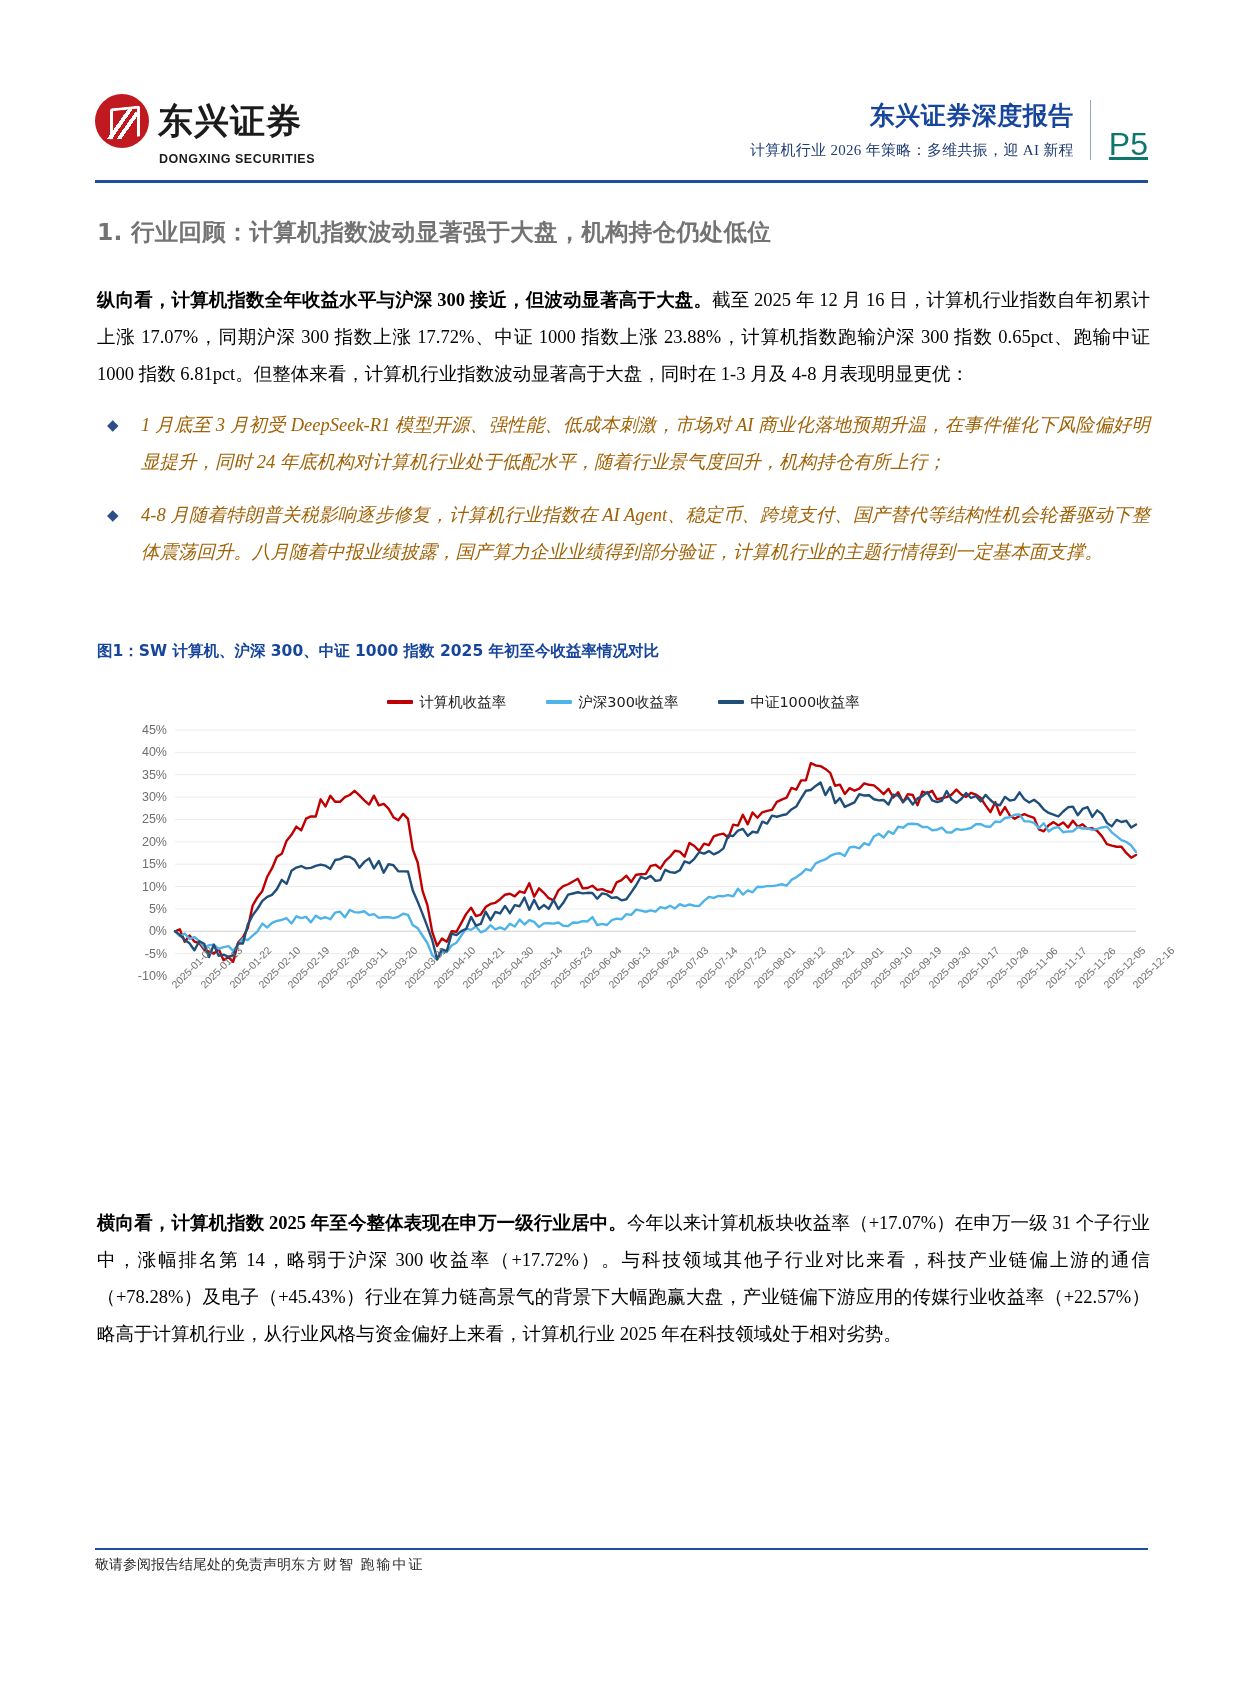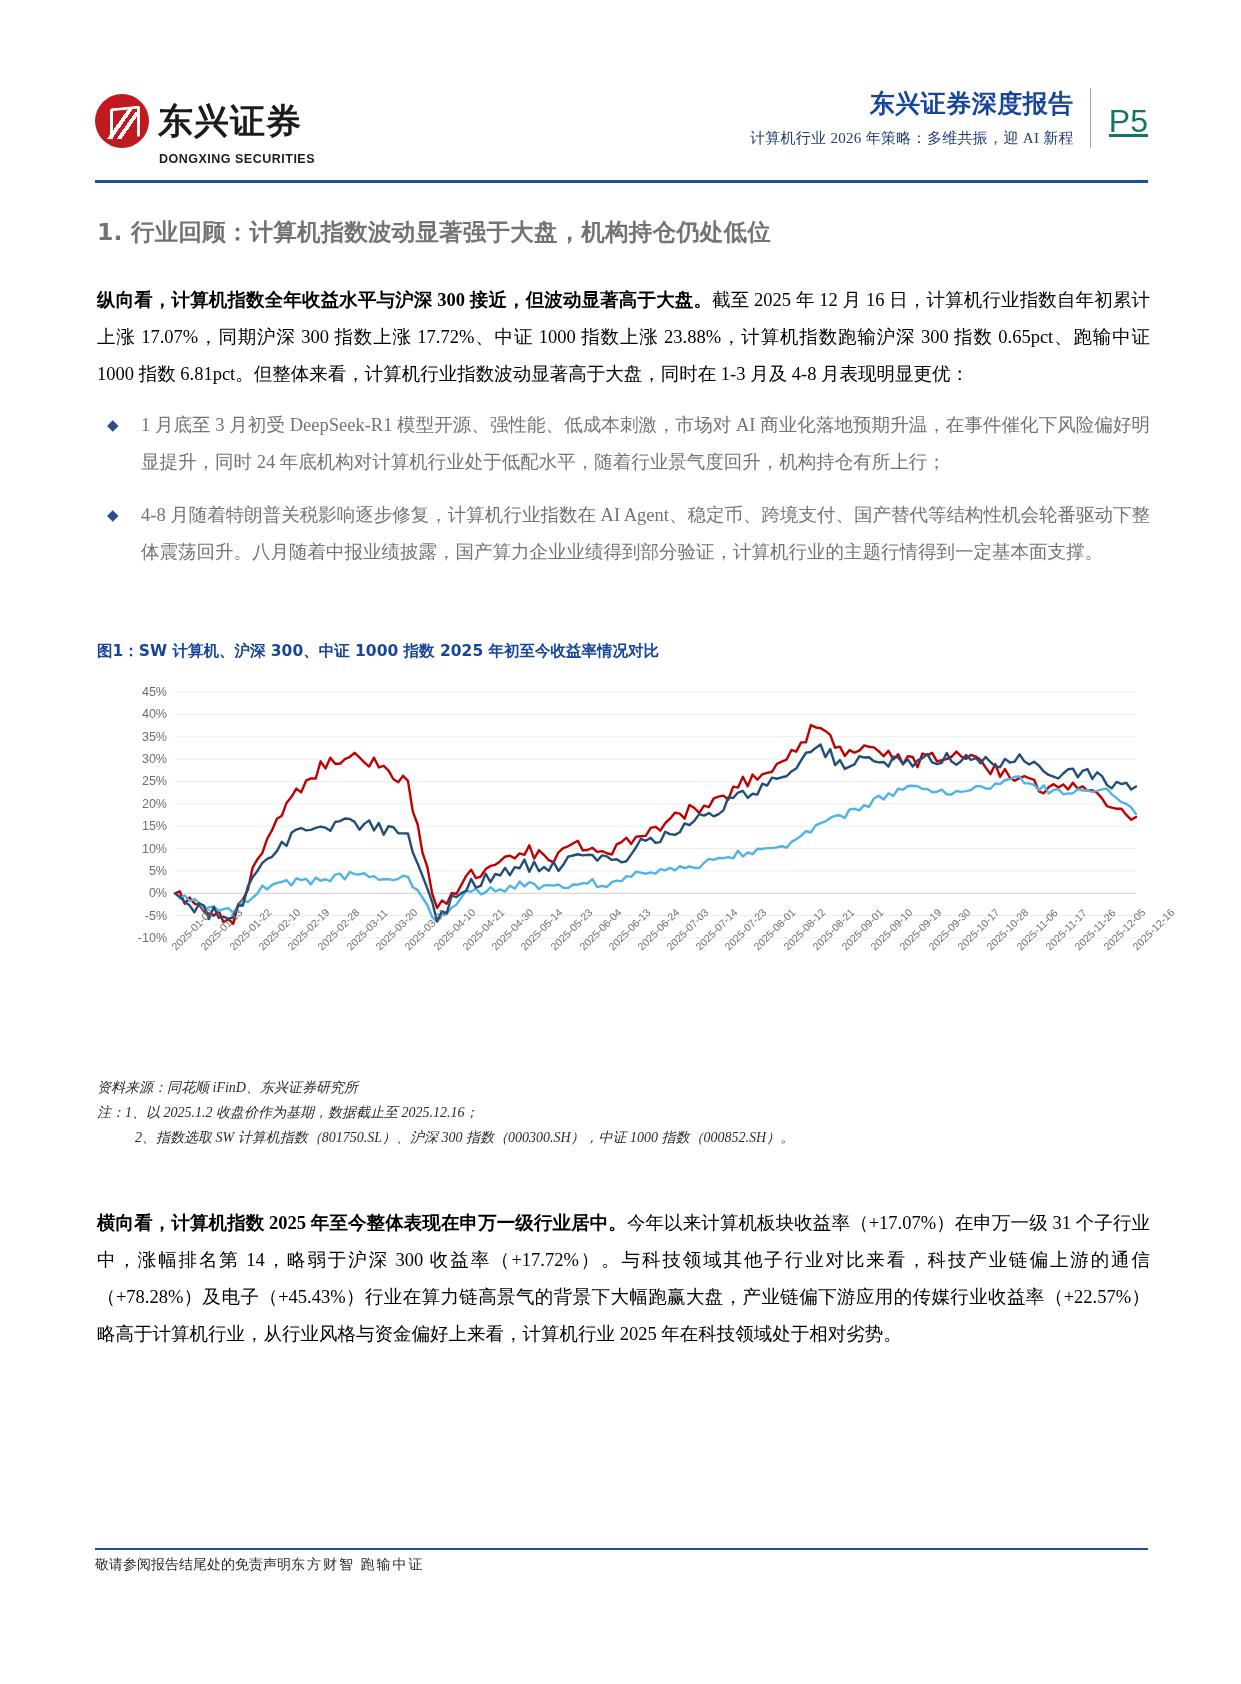--- a/index.html
+++ b/index.html
@@ -44,22 +44,22 @@
   .logo-cn {
     font-family: "DejaVu Sans", sans-serif;
     font-size: 35px; font-weight: 700; color: #1b1b1b; letter-spacing: 1px;
   }
   .logo-en {
     font-family: "Liberation Sans", sans-serif;
     font-size: 12.5px; font-weight: 700; color: #1b1b1b;
     letter-spacing: 0.5px; margin-top: 4px; margin-left: 64px;
   }
   .header-right {
-    position: absolute; right: 0; top: 0;
-    display: flex; align-items: center; gap: 0;
+    position: absolute; right: 0; top: 12px;
+    display: flex; align-items: flex-end; gap: 0;
   }
   .header-titles {
     text-align: right; padding-right: 16px;
     border-right: 1.5px solid #9aa7bb;
   }
   .report-title {
     font-family: "DejaVu Sans", sans-serif;
     font-size: 25px; font-weight: 700; color: #16459b;
     letter-spacing: 0.5px; line-height: 1.25;
   }
@@ -100,22 +100,22 @@
   .bullets { margin-top: 10px; }
   .bullet {
     display: flex; align-items: flex-start; gap: 0;
     margin-bottom: 16px;
   }
   .bullet-mark {
     flex: none; width: 44px; color: #2c4f85; font-size: 15px;
     line-height: 37px; text-align: left; padding-left: 10px;
   }
   .bullet-text {
-    flex: 1; font-size: 18.5px; line-height: 37px; color: #737373;
-    text-align: justify; text-justify: inter-ideograph;
+    flex: 1; font-size: 18.5px; line-height: 37px; color: #a16207;
+    text-align: justify; text-justify: inter-ideograph; font-style: italic;
   }
 
   
   .fig-title {
     position: absolute; left: 97px; top: 641px;
     font-family: "DejaVu Sans", sans-serif;
     font-size: 15.5px; font-weight: 700; color: #16459b;
   }
 
   .chart-box {
@@ -221,20 +221,34 @@
       <div class="bullet">
         <div class="bullet-mark">◆</div>
         <div class="bullet-text">4-8 月随着特朗普关税影响逐步修复，计算机行业指数在 AI Agent、稳定币、跨境支付、国产替代等结构性机会轮番驱动下整体震荡回升。八月随着中报业绩披露，国产算力企业业绩得到部分验证，计算机行业的主题行情得到一定基本面支撑。</div>
       </div>
     </div>
   </div>
 
   <div class="fig-title">图1：SW 计算机、沪深 300、中证 1000 指数 2025 年初至今收益率情况对比</div>
 
   <div class="chart-box">
+    <div class="legend">
+      <div class="legend-item">
+        <span class="legend-swatch" style="background:#c00000"></span>
+        <span class="legend-label">计算机收益率</span>
+      </div>
+      <div class="legend-item">
+        <span class="legend-swatch" style="background:#4eb3e8"></span>
+        <span class="legend-label">沪深300收益率</span>
+      </div>
+      <div class="legend-item">
+        <span class="legend-swatch" style="background:#1f4e79"></span>
+        <span class="legend-label">中证1000收益率</span>
+      </div>
+    </div>
 
     <div class="plot-area">
       <svg class="plot-svg" id="chart-svg" width="1053" height="260" viewBox="0 0 1053 260">
           <line x1="78" x2="1039" y1="254" y2="254" stroke="#ececec" stroke-width="1"></line>
           <text x="70" y="258" text-anchor="end" font-size="12.5" fill="#6e6e6e" font-family="&quot;Liberation Sans&quot;, sans-serif">-10%</text>
           <line x1="78" x2="1039" y1="231.63636363636363" y2="231.63636363636363" stroke="#ececec" stroke-width="1"></line>
           <text x="70" y="235.63636363636363" text-anchor="end" font-size="12.5" fill="#6e6e6e" font-family="&quot;Liberation Sans&quot;, sans-serif">-5%</text>
           <line x1="78" x2="1039" y1="209.27272727272725" y2="209.27272727272725" stroke="#cfcfcf" stroke-width="1"></line>
           <text x="70" y="213.27272727272725" text-anchor="end" font-size="12.5" fill="#6e6e6e" font-family="&quot;Liberation Sans&quot;, sans-serif">0%</text>
           <line x1="78" x2="1039" y1="186.9090909090909" y2="186.9090909090909" stroke="#ececec" stroke-width="1"></line>
@@ -292,25 +306,20 @@
         <div class="xlabel" style="left: 858.273px;">2025-10-17</div>
         <div class="xlabel" style="left: 887.394px;">2025-10-28</div>
         <div class="xlabel" style="left: 916.515px;">2025-11-06</div>
         <div class="xlabel" style="left: 945.636px;">2025-11-17</div>
         <div class="xlabel" style="left: 974.758px;">2025-11-26</div>
         <div class="xlabel" style="left: 1003.88px;">2025-12-05</div>
         <div class="xlabel" style="left: 1033px;">2025-12-16</div>
       </div>
   </div>
 
-  <div class="notes">
-    <div class="note">资料来源：同花顺 iFinD、东兴证券研究所</div>
-    <div class="note"><span>注：</span><span>1、以 2025.1.2 收盘价作为基期，数据截止至 2025.12.16；</span></div>
-    <div class="note note-indent">2、指数选取 SW 计算机指数（801750.SL）、沪深 300 指数（000300.SH），中证 1000 指数（000852.SH）。</div>
-  </div>
 
   <div class="bottom-block">
     <div class="para">
       <b>横向看，计算机指数 2025 年至今整体表现在申万一级行业居中。</b><span>今年以来计算机板块收益率（+17.07%）在申万一级 31 个子行业中，涨幅排名第 14，略弱于沪深 300 收益率（+17.72%）。与科技领域其他子行业对比来看，科技产业链偏上游的通信（+78.28%）及电子（+45.43%）行业在算力链高景气的背景下大幅跑赢大盘，产业链偏下游应用的传媒行业收益率（+22.57%）略高于计算机行业，从行业风格与资金偏好上来看，计算机行业 2025 年在科技领域处于相对劣势。</span>
     </div>
   </div>
 
   <div class="footer-rule"></div>
   <div class="footer">
     <div class="footer-left">敬请参阅报告结尾处的免责声明</div>

